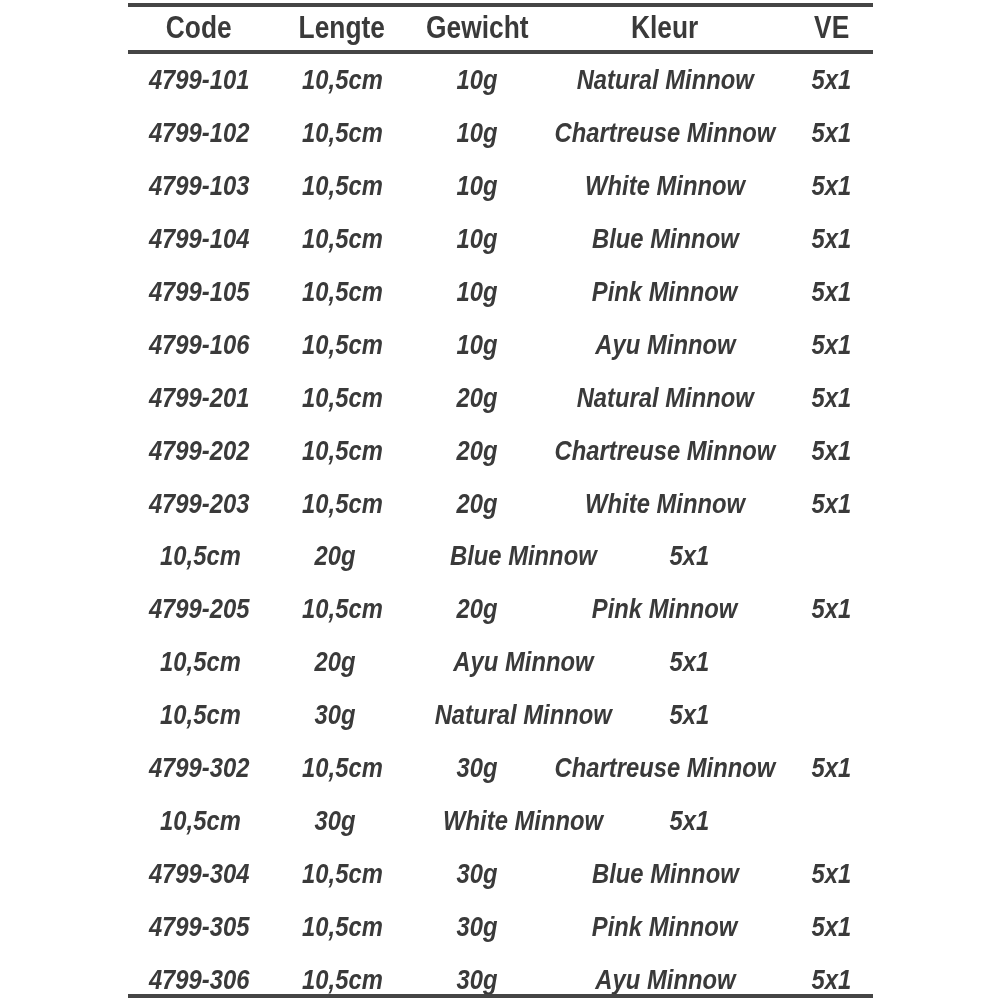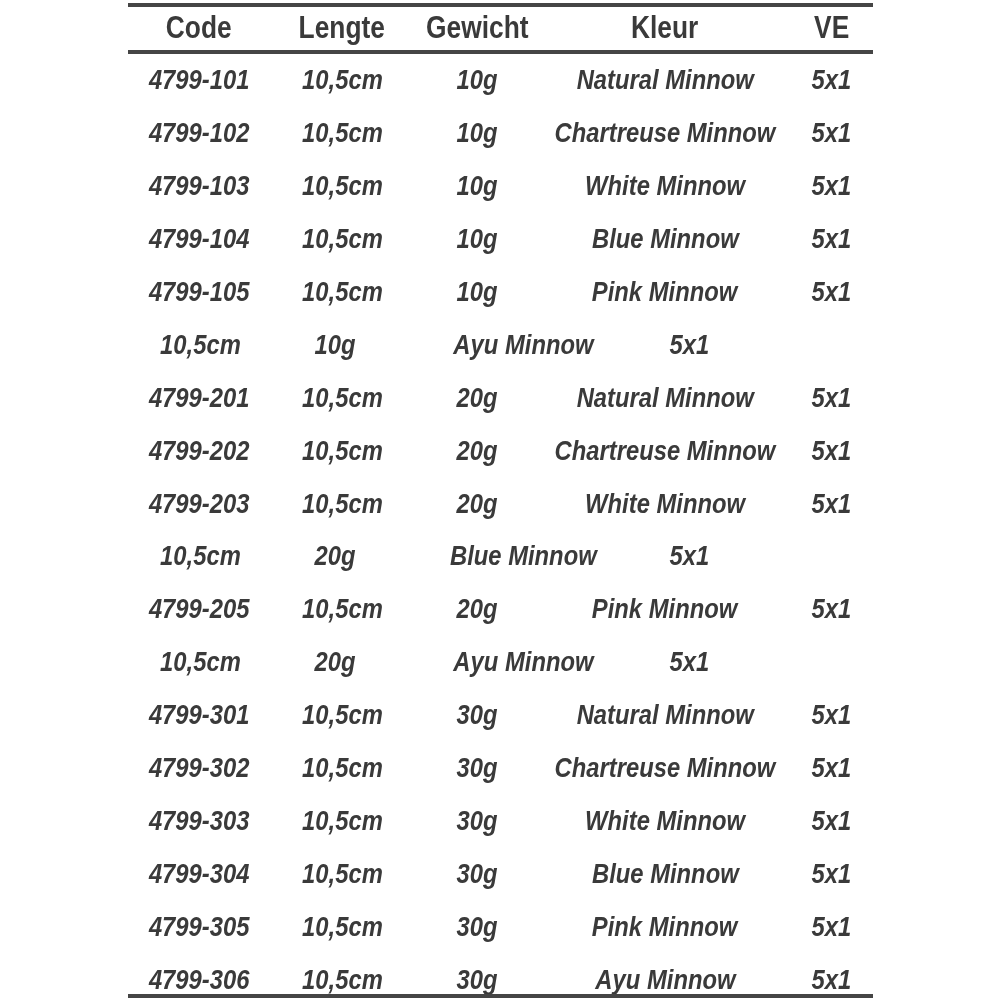--- a/index.html
+++ b/index.html
@@ -177,20 +177,23 @@
             <span>10g</span>
           </div>
     <div class="cell col-kleur">
             <span>Pink Minnow</span>
           </div>
     <div class="cell col-ve">
             <span>5x1</span>
           </div>
   </div>
         <div class="row">
+    <div class="cell col-code">
+            <span>4799-106</span>
+          </div>
     <div class="cell col-lengte">
             <span>10,5cm</span>
           </div>
     <div class="cell col-gewicht">
             <span>10g</span>
           </div>
     <div class="cell col-kleur">
             <span>Ayu Minnow</span>
           </div>
     <div class="cell col-ve">
@@ -287,23 +290,20 @@
             <span>20g</span>
           </div>
     <div class="cell col-kleur">
             <span>Ayu Minnow</span>
           </div>
     <div class="cell col-ve">
             <span>5x1</span>
           </div>
   </div>
         <div class="row">
-    <div class="cell col-code">
-            <span>4799-301</span>
-          </div>
     <div class="cell col-lengte">
             <span>10,5cm</span>
           </div>
     <div class="cell col-gewicht">
             <span>30g</span>
           </div>
     <div class="cell col-kleur">
             <span>Natural Minnow</span>
           </div>
     <div class="cell col-ve">
@@ -321,23 +321,20 @@
             <span>30g</span>
           </div>
     <div class="cell col-kleur">
             <span>Chartreuse Minnow</span>
           </div>
     <div class="cell col-ve">
             <span>5x1</span>
           </div>
   </div>
         <div class="row">
-    <div class="cell col-code">
-            <span>4799-303</span>
-          </div>
     <div class="cell col-lengte">
             <span>10,5cm</span>
           </div>
     <div class="cell col-gewicht">
             <span>30g</span>
           </div>
     <div class="cell col-kleur">
             <span>White Minnow</span>
           </div>
     <div class="cell col-ve">

